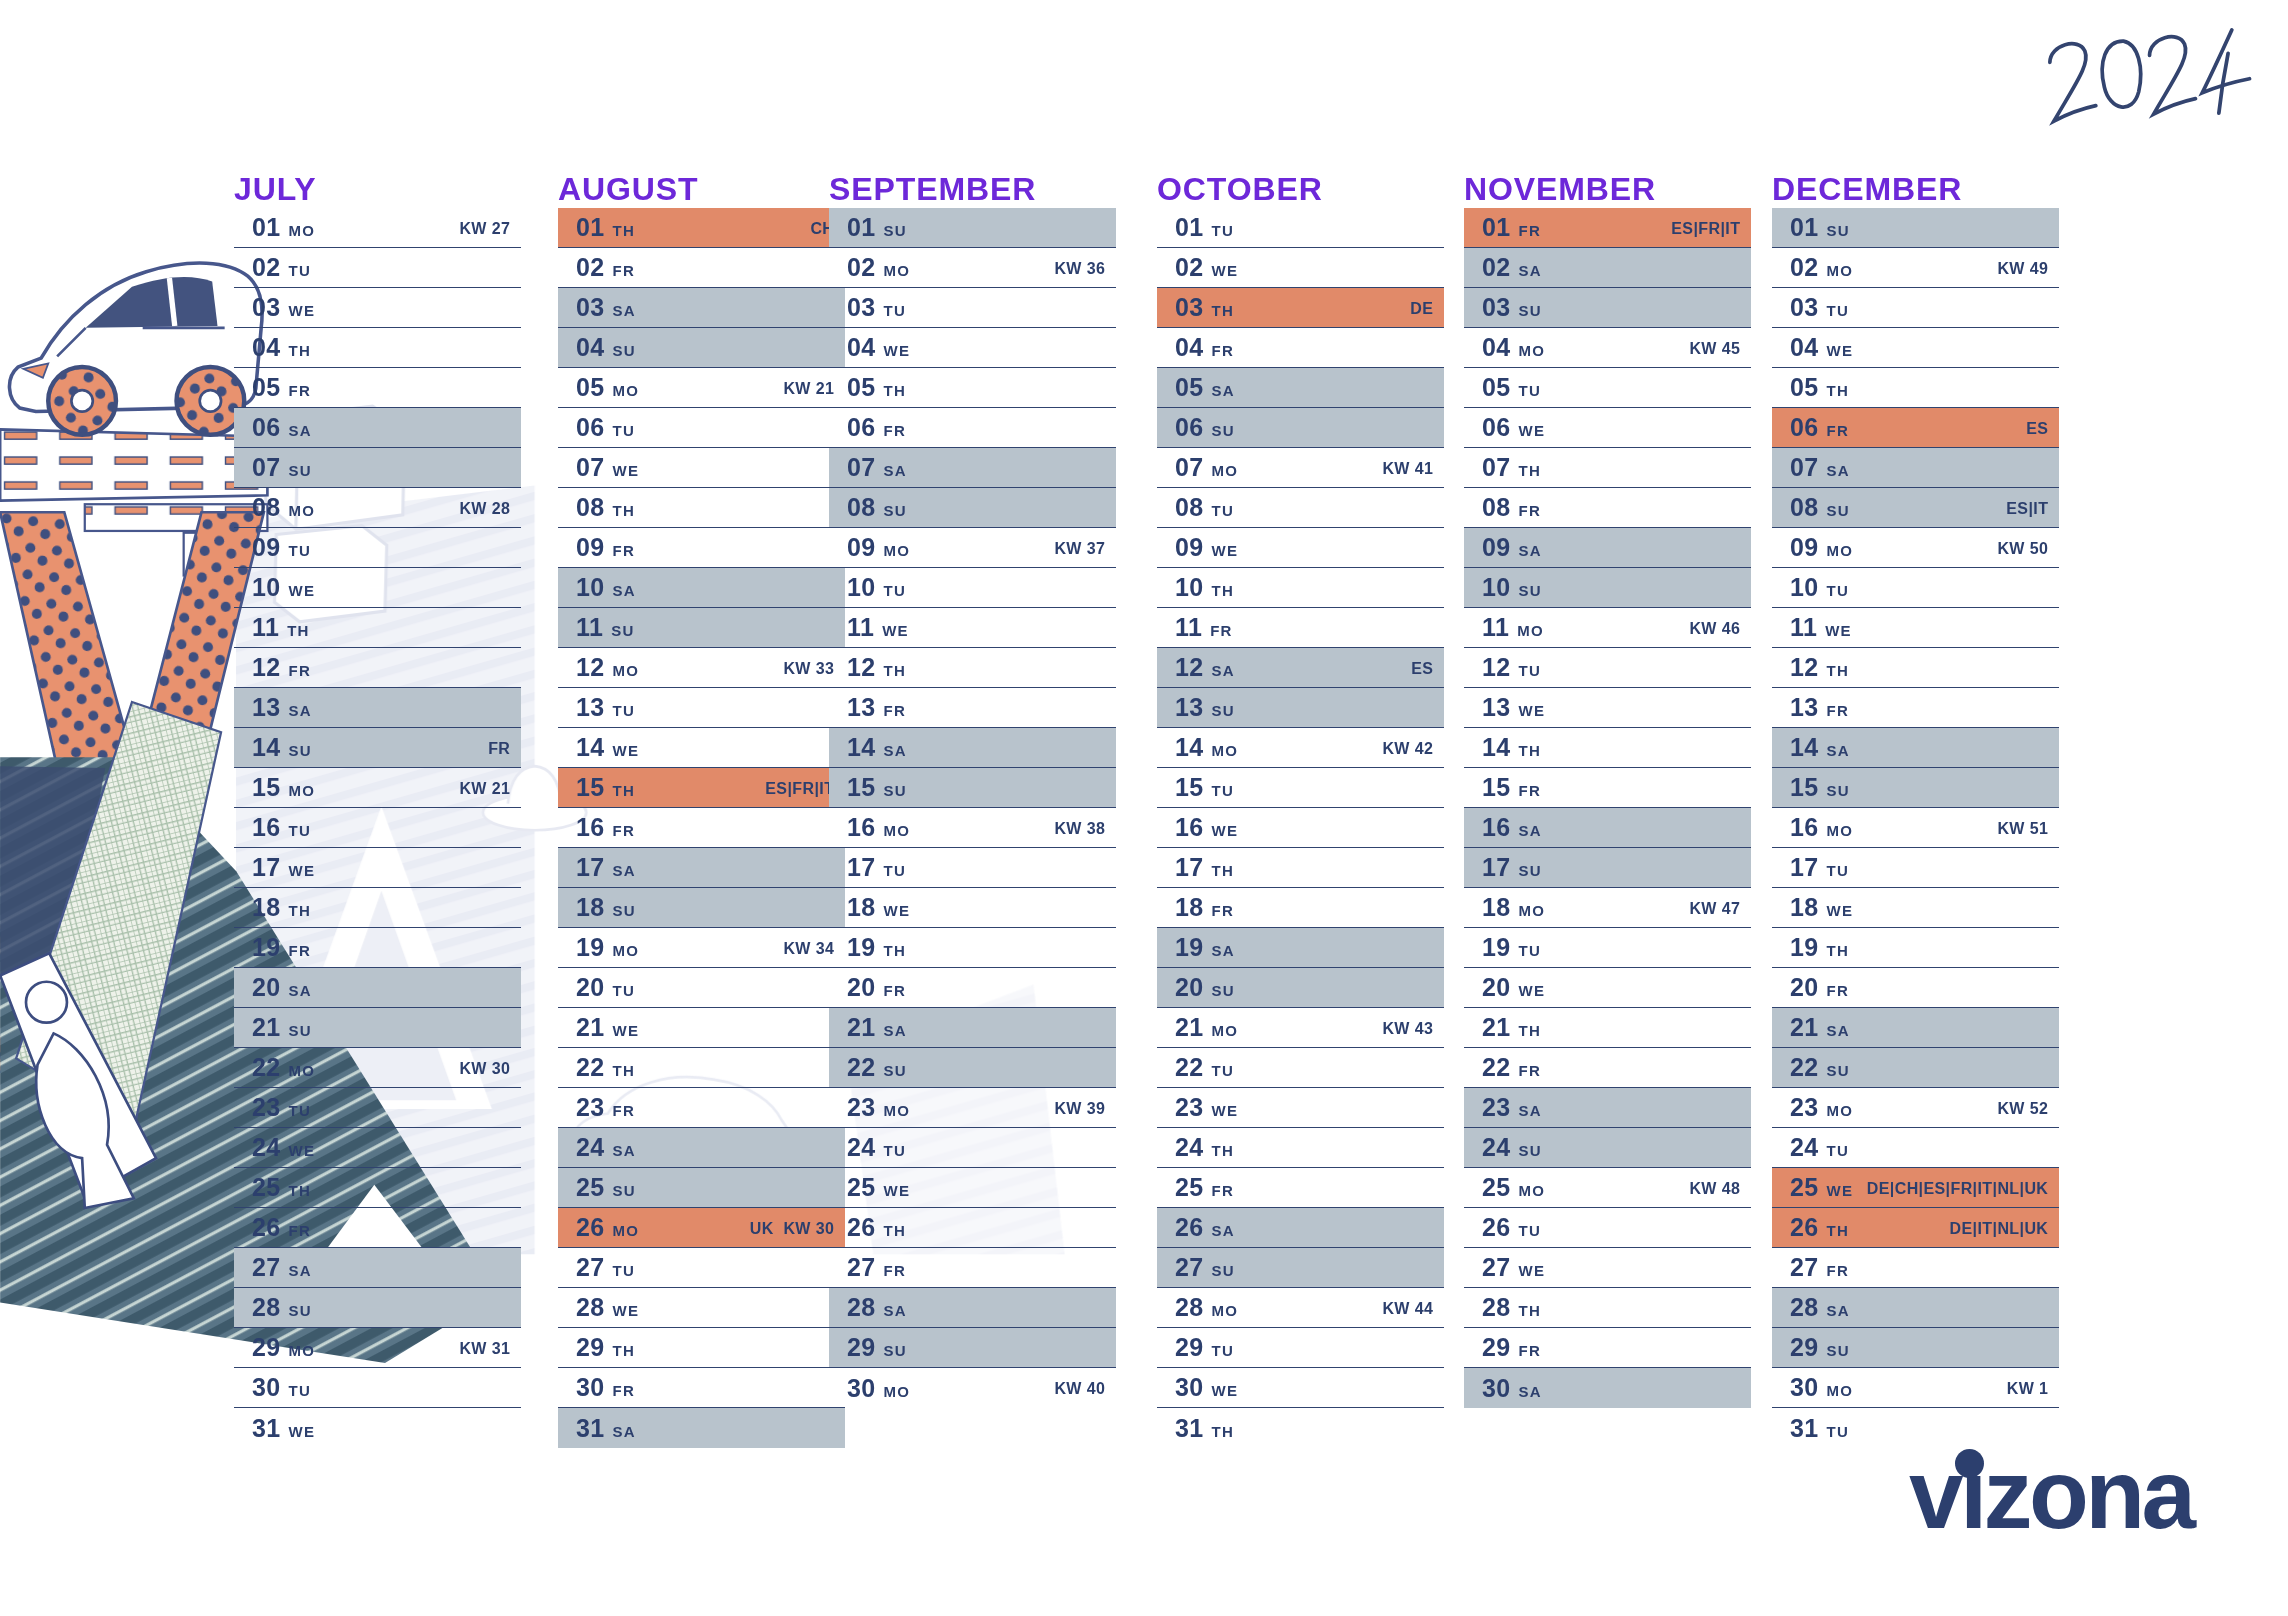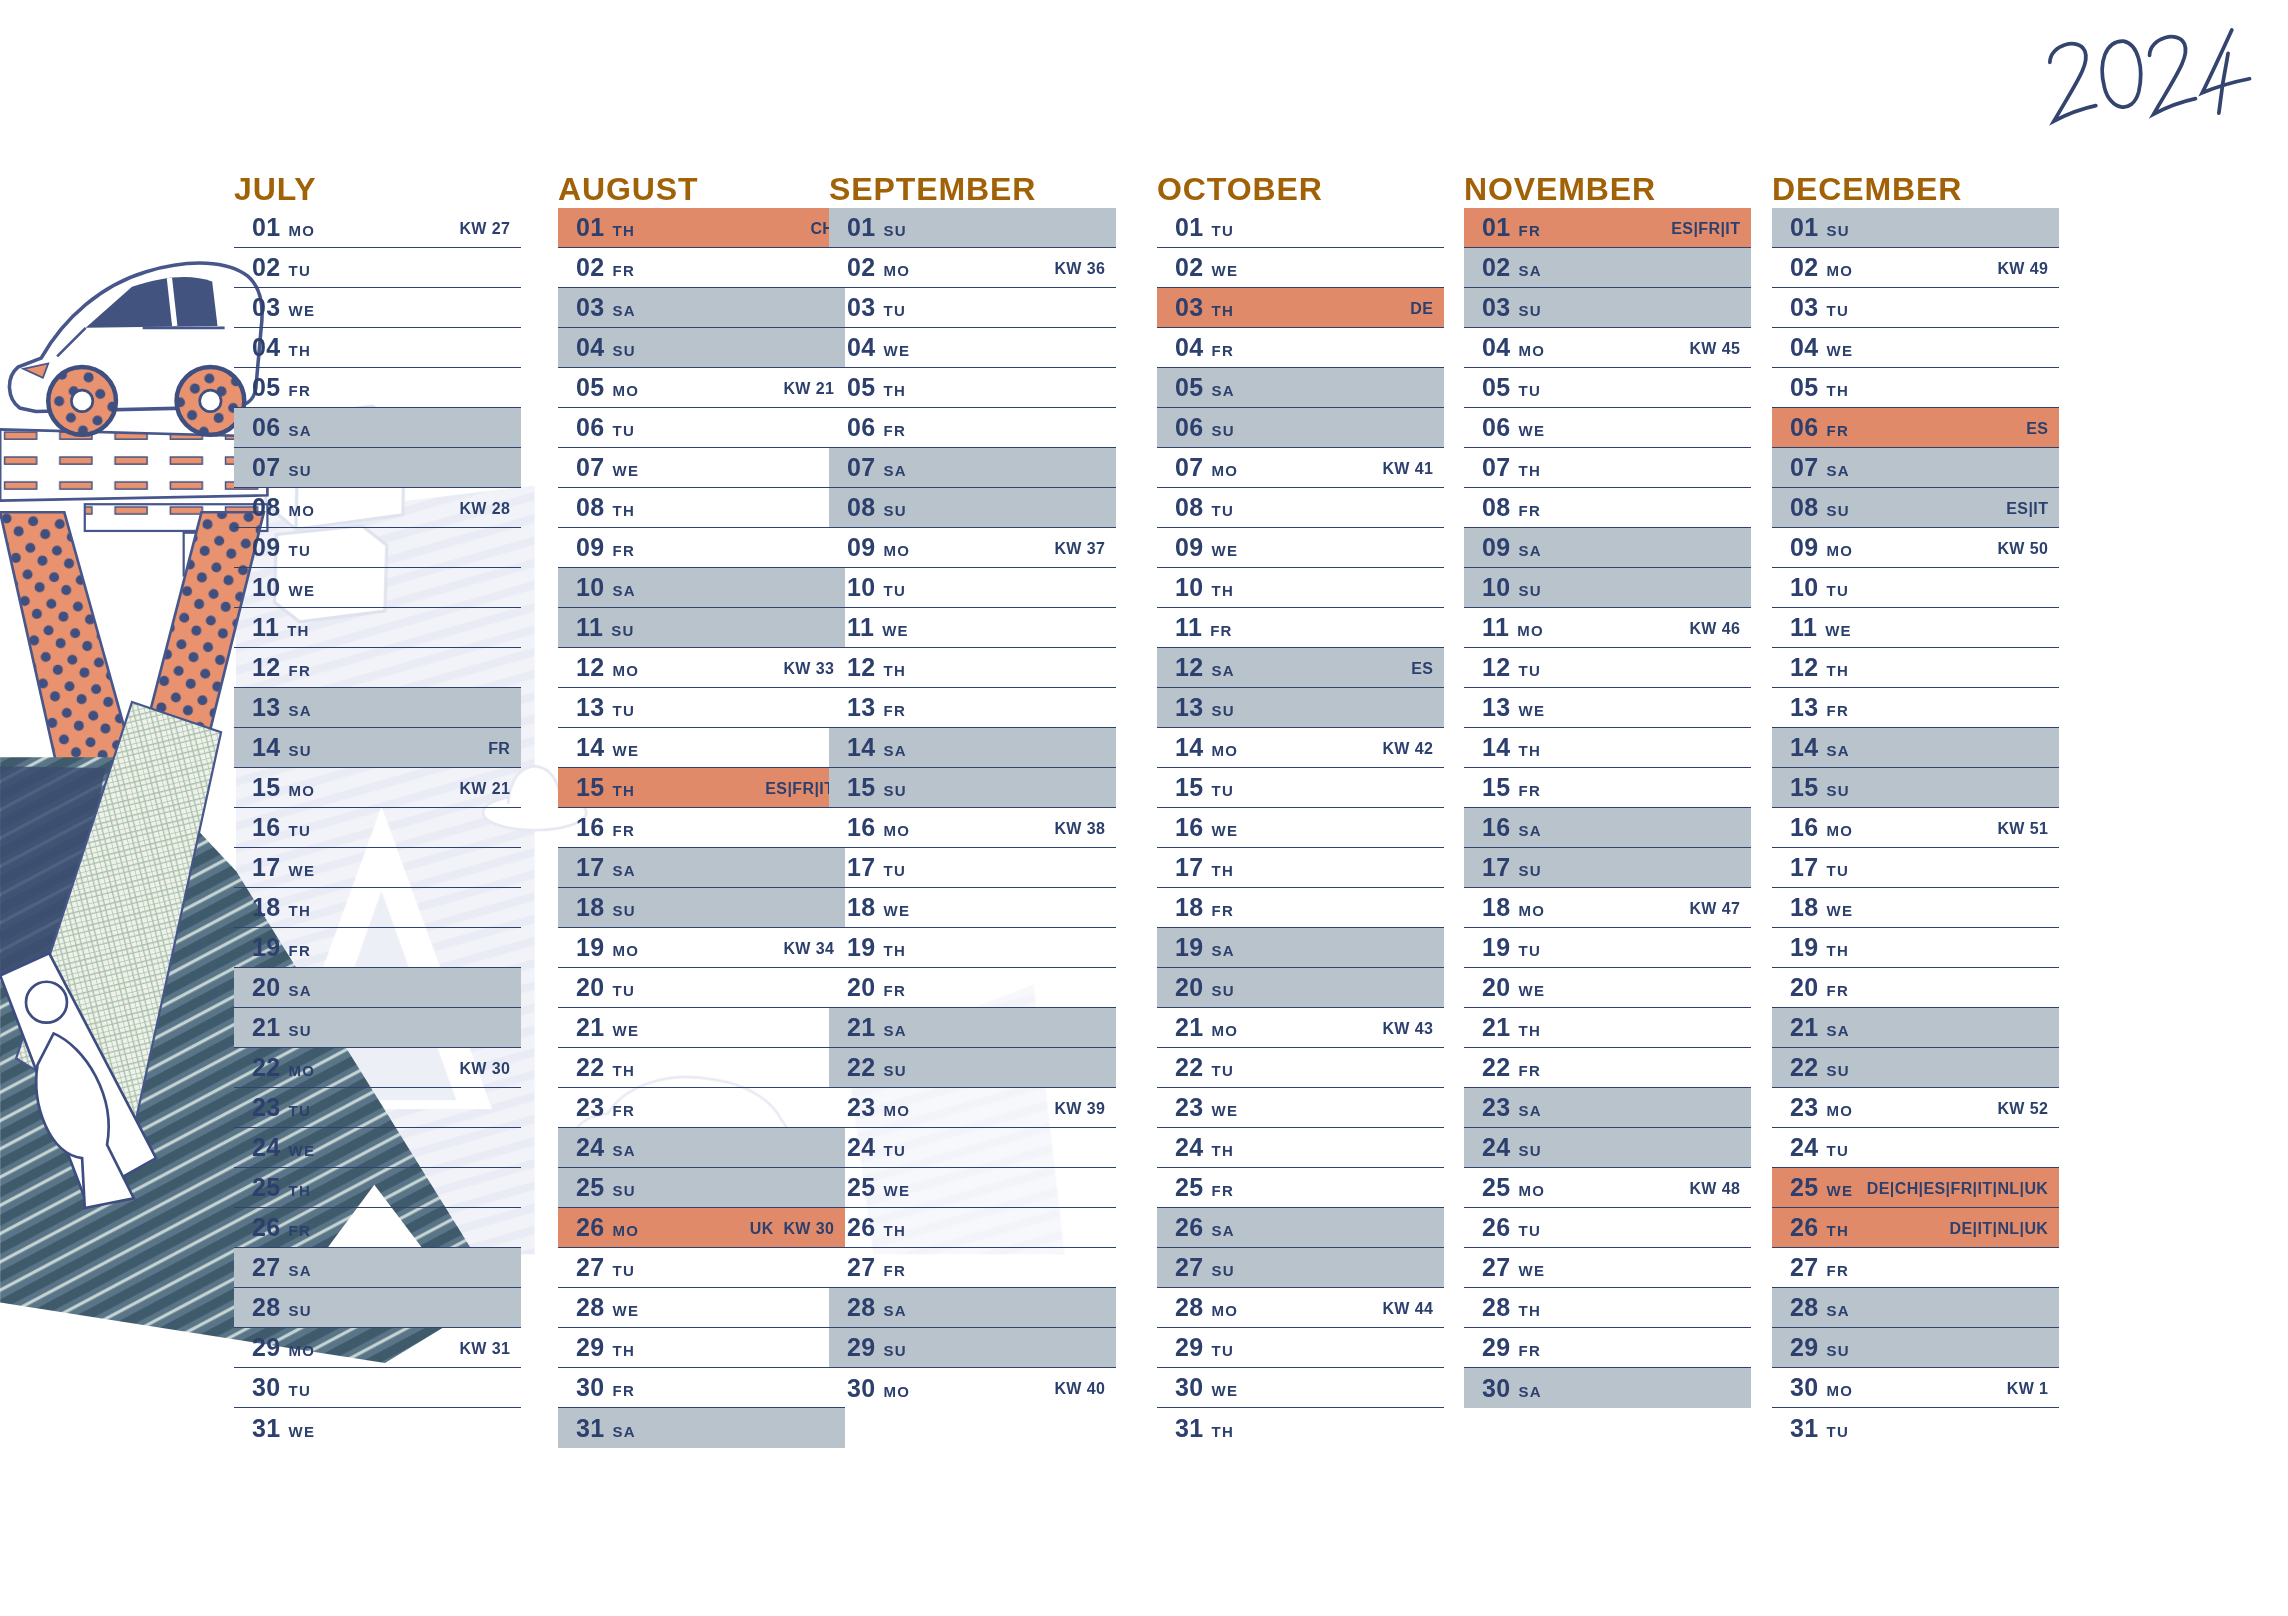--- a/index.html
+++ b/index.html
@@ -1,21 +1,21 @@
 <!DOCTYPE html>
 <html style="font-size:14.3px"><head>
 <meta charset="utf-8">
 <style>
   html,body{margin:0;padding:0;background:#fff;}
   .page{position:relative;width:2288px;height:1616px;background:#fff;overflow:hidden;
         font-family:"Liberation Sans","DejaVu Sans",sans-serif;color:#2c3f6d;}
   .artwork{position:absolute;left:0;top:0;width:2288px;height:1616px;}
   #months{position:absolute;left:0;top:0;width:2288px;height:1616px;}
   .month{position:absolute;top:171px;width:287px;}
-  .month-title{height:37px;font-size:32px;font-weight:800;letter-spacing:0.9px;color:#a16207;}
+  .month-title{height:37px;font-size:32px;font-weight:800;letter-spacing:0.9px;color:#6d28d9;}
   .rows{width:287px;}
   .row{height:40px;box-sizing:border-box;border-bottom:1.8px solid #30436f;
        display:flex;align-items:center;padding:0 10.7px 0 18px;}
   .row.last{border-bottom:none;}
   .row.weekend{background:#b8c3cc;}
   .row.holiday{background:#e18a69;}
   .dnum{font-size:25px;font-weight:800;letter-spacing:0.4px;}
   .dwd{font-size:15px;font-weight:700;margin-left:8px;letter-spacing:1.2px;transform:translateY(2.7px);}
   .rlabel{margin-left:auto;font-size:16px;font-weight:700;letter-spacing:0.4px;white-space:pre;transform:translateY(0.9px);}
   .year-svg{position:absolute;left:2034px;top:27px;}
@@ -935,15 +935,18 @@
             <span class="rlabel">KW 1</span>
           </div>
           <div class="row last">
             <span class="dnum">31</span>
             <span class="dwd">TU</span>
           </div>
         </div>
       </div>
     </div>
 
+  <div class="logo">
+    <div class="logo-text"><span id="logoTxt">vızona</span><span class="logo-dot"></span></div>
+  </div>
 
 </div>
 
 
 </body></html>

